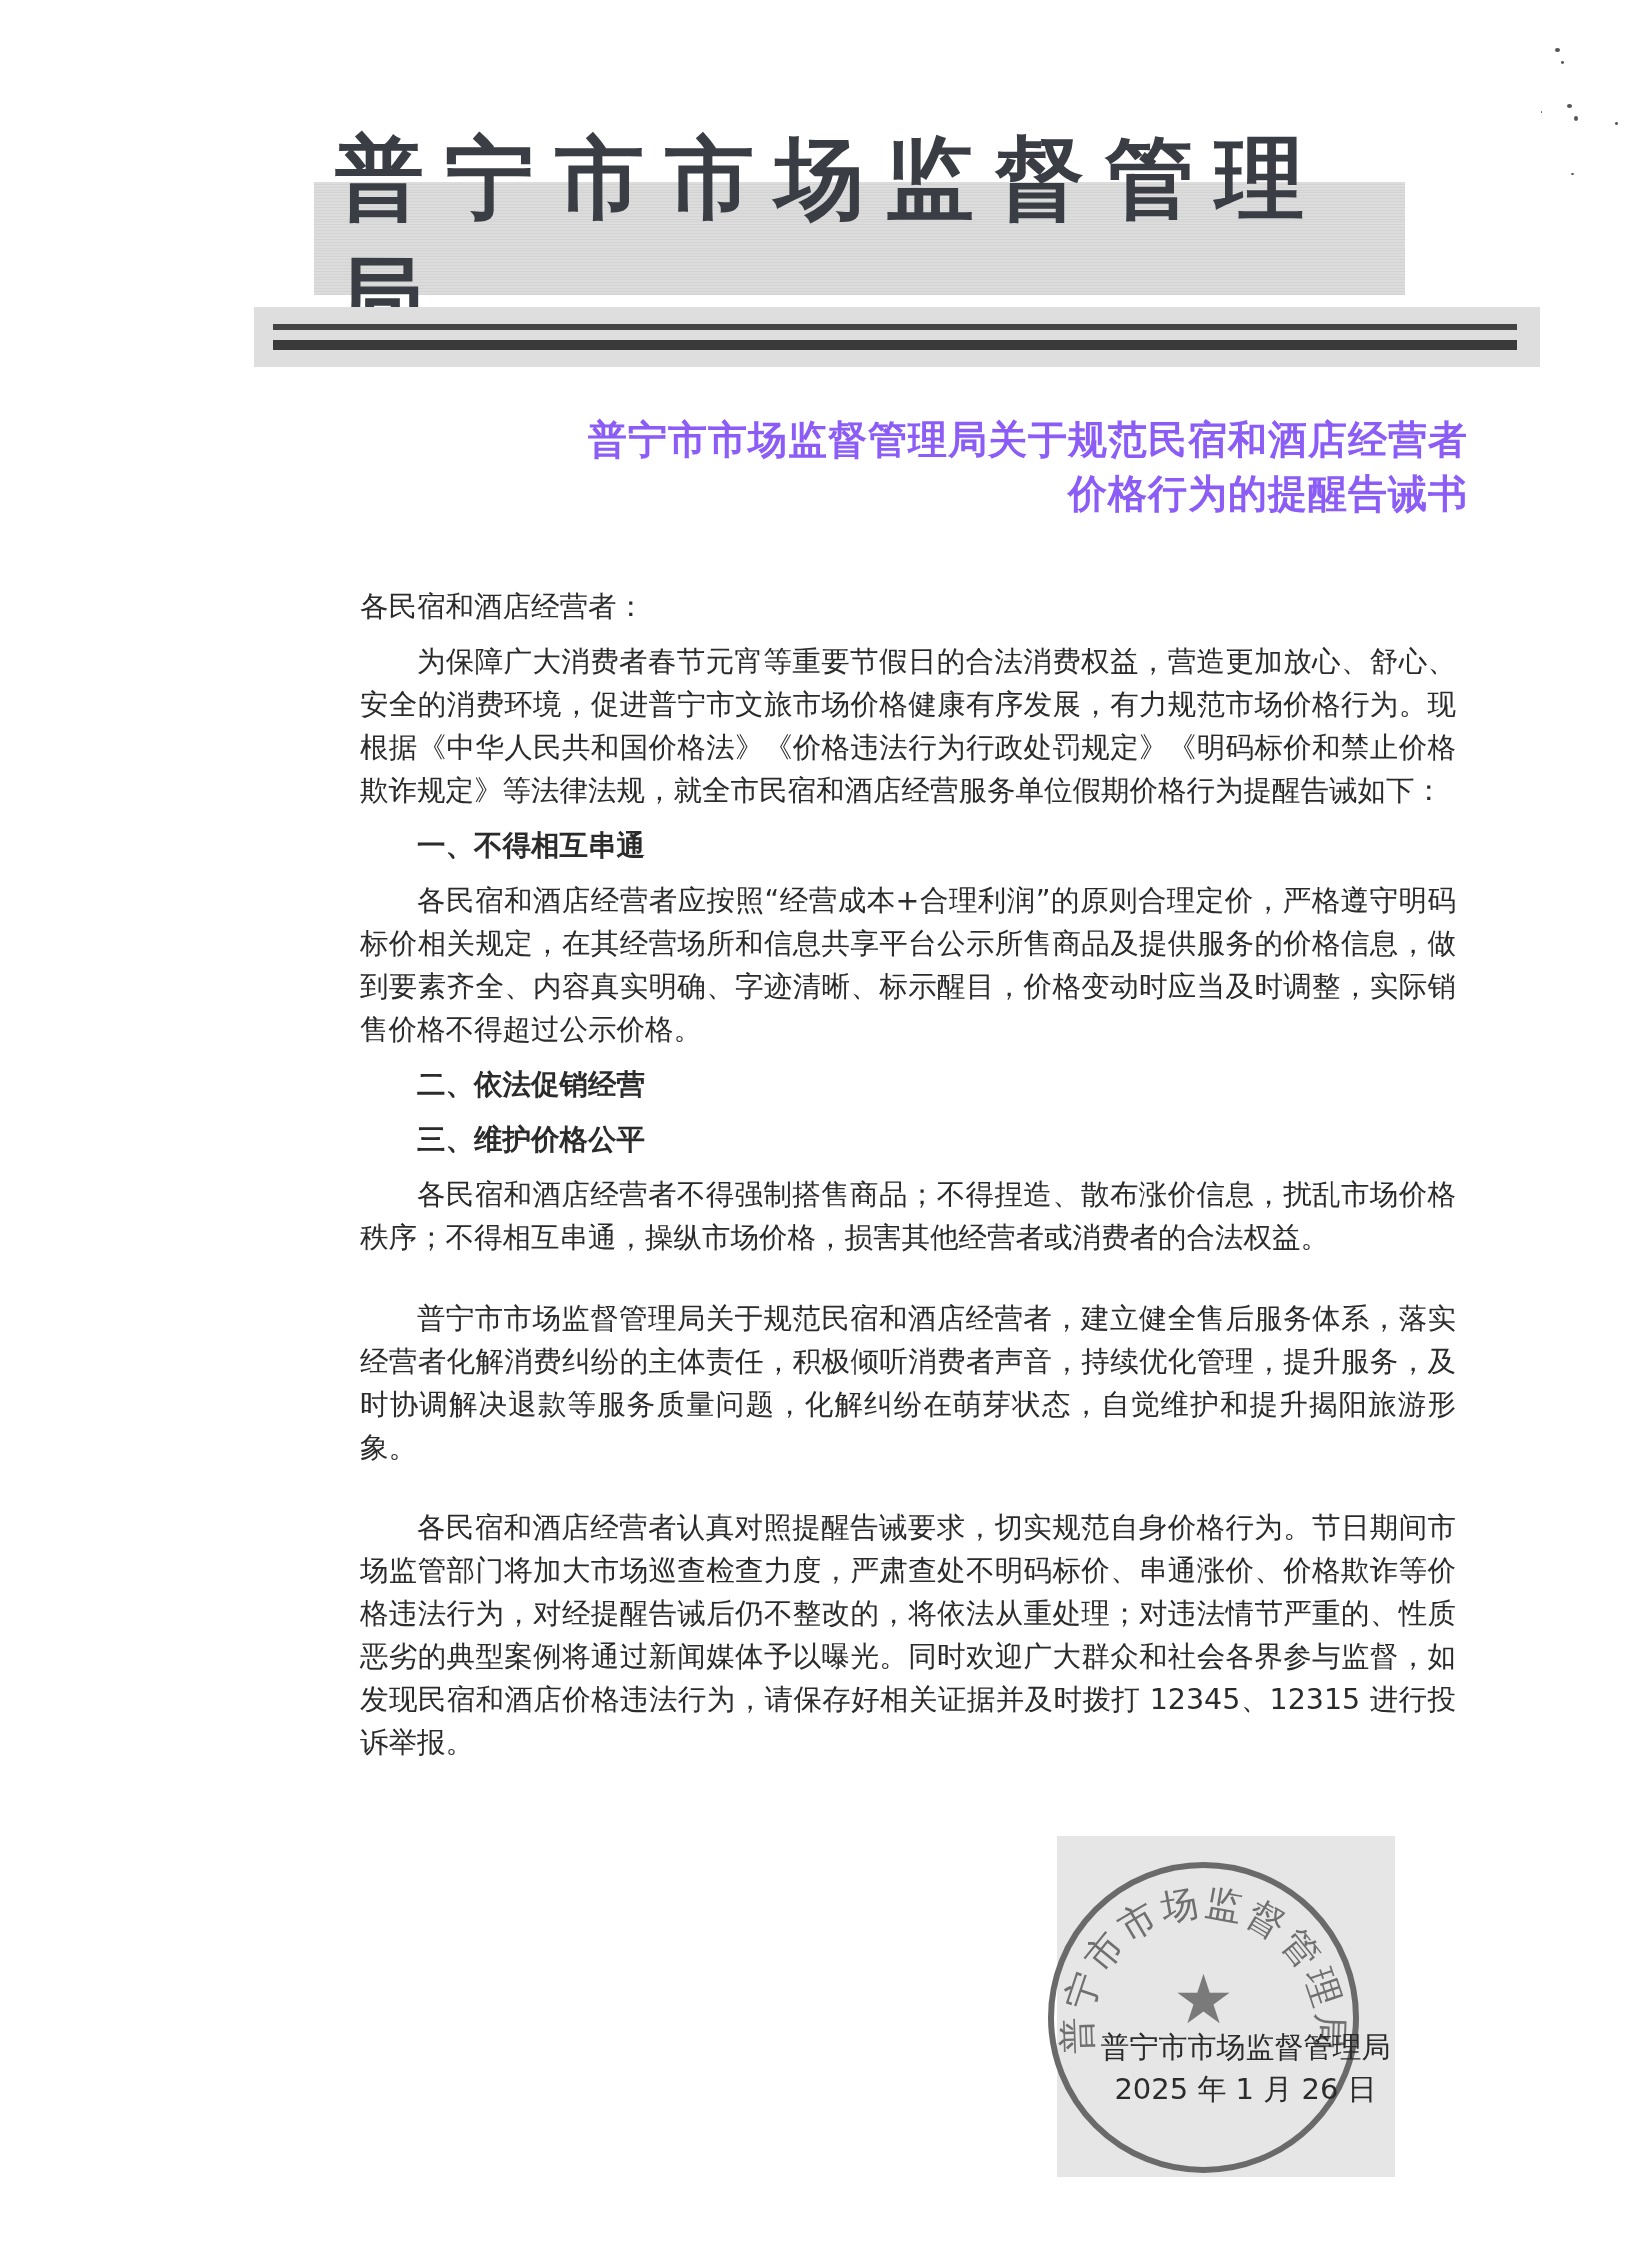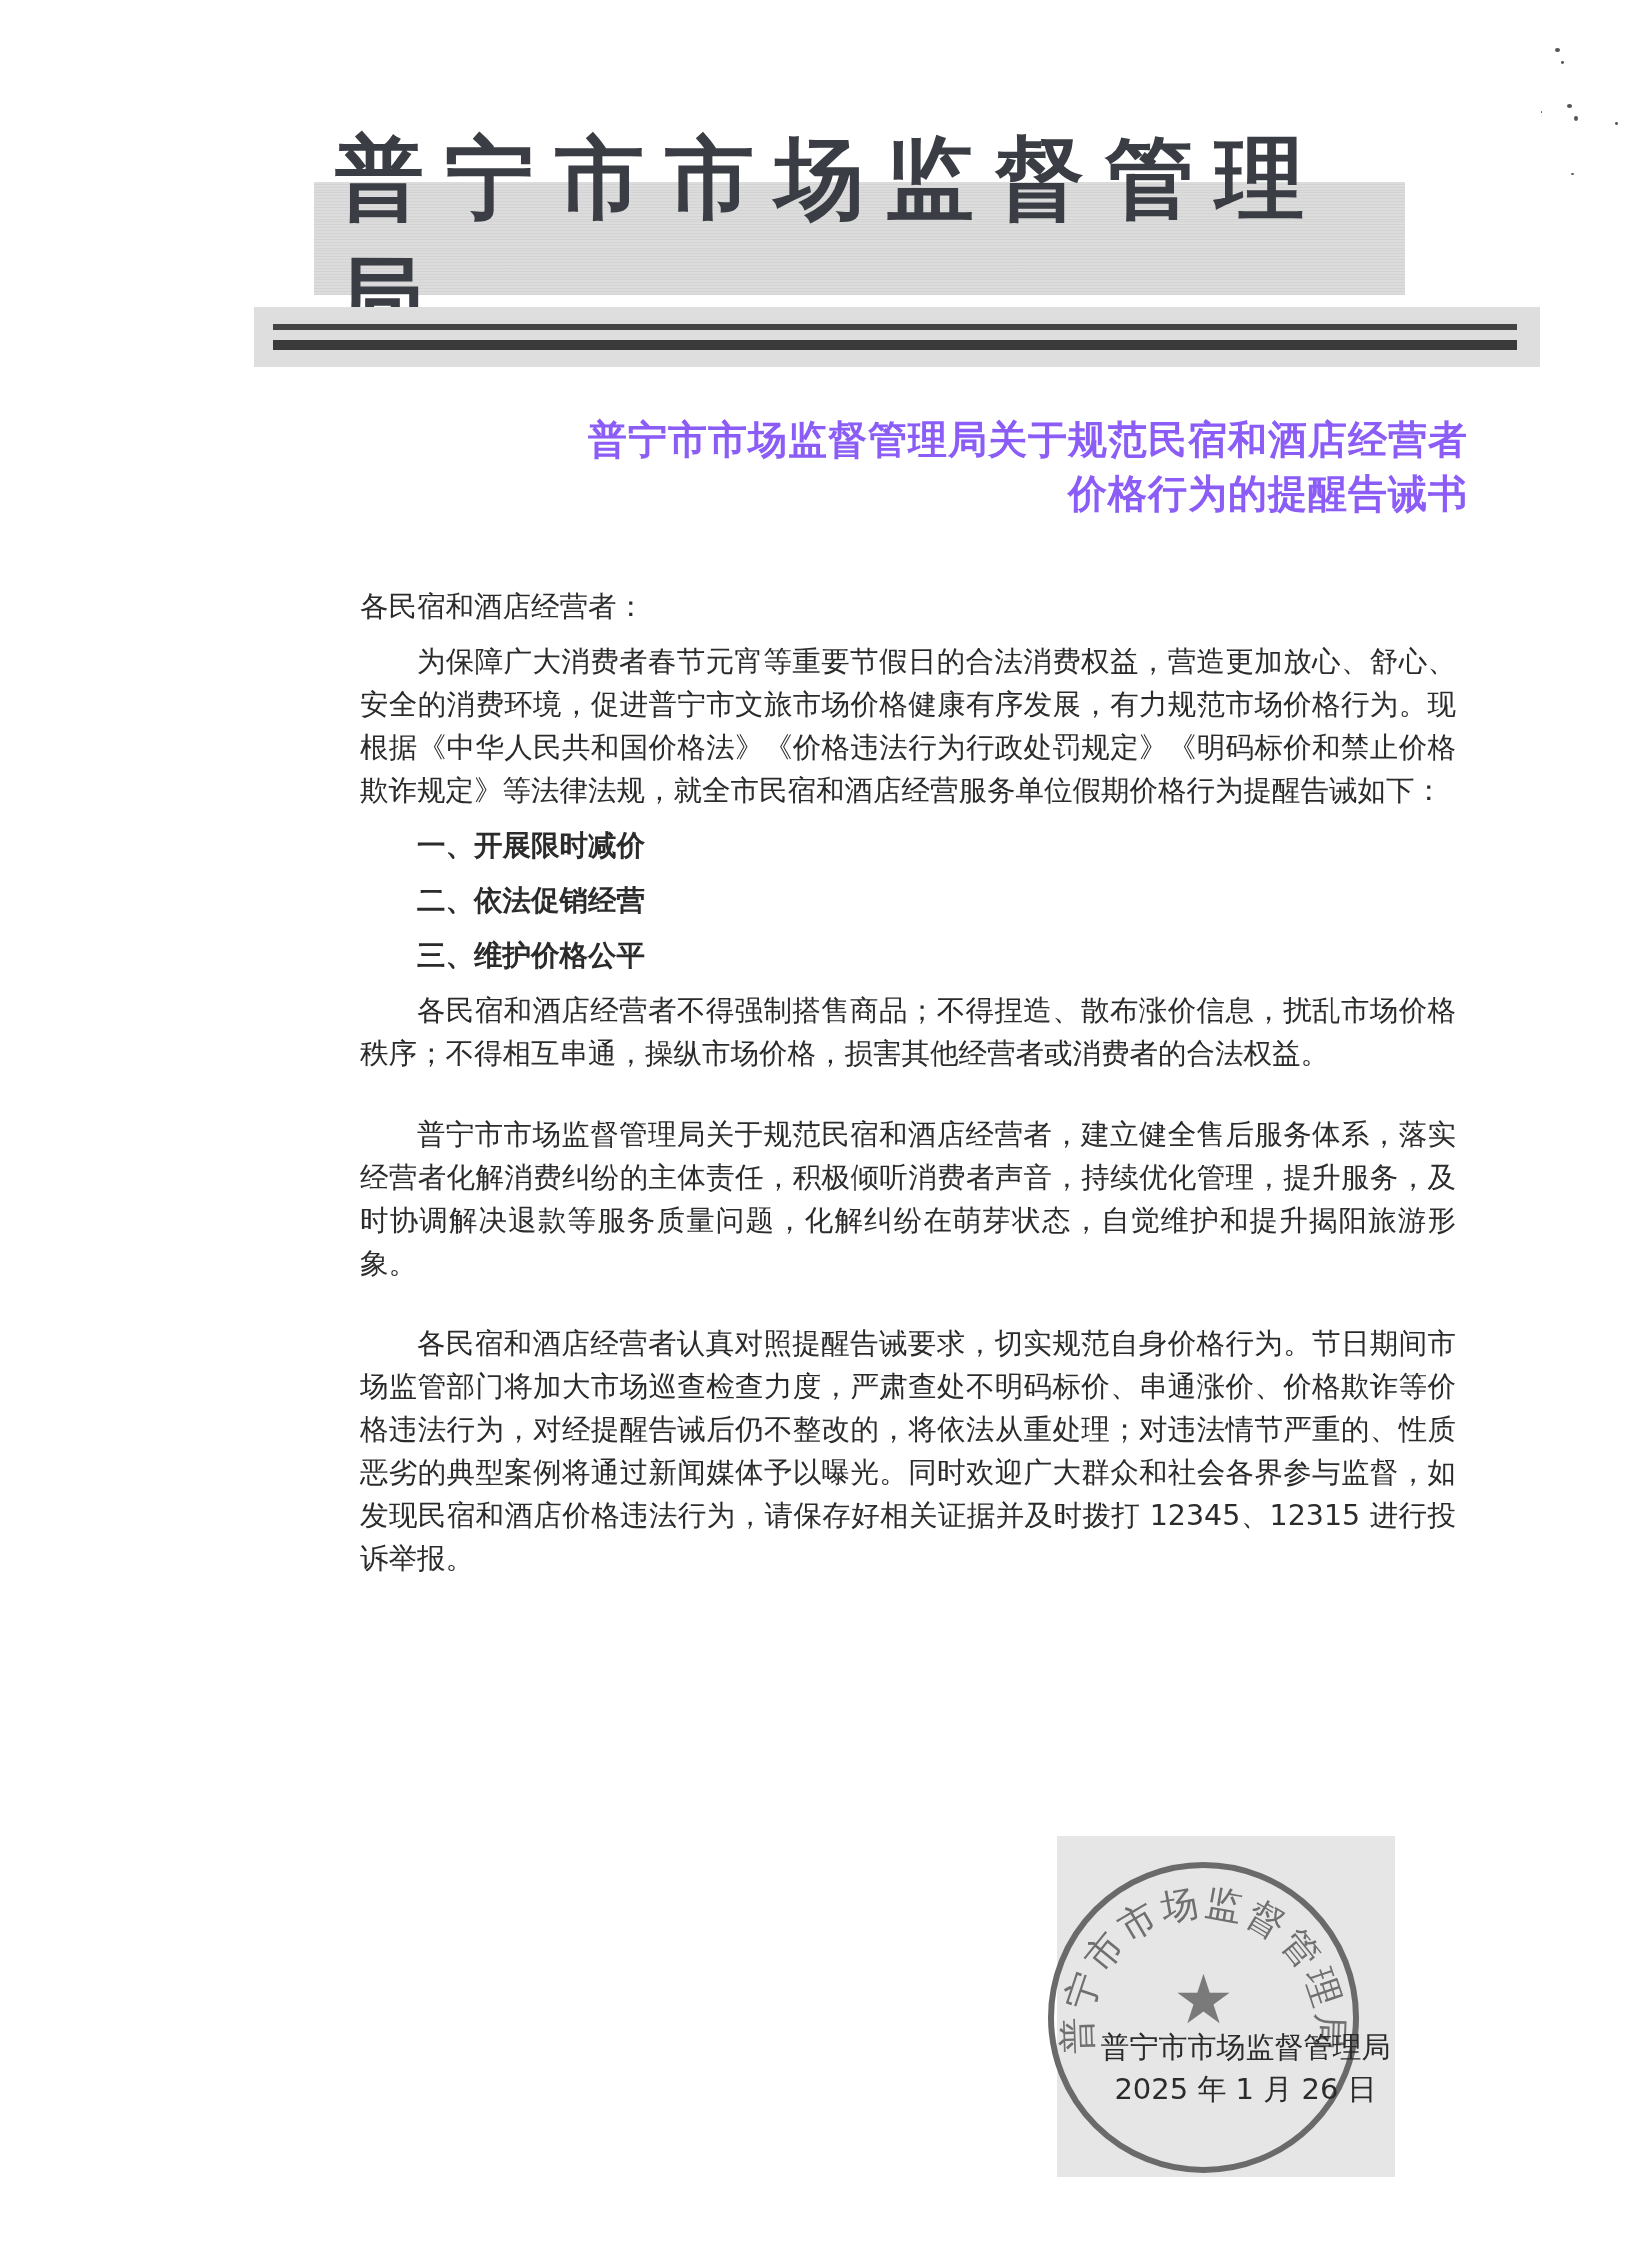--- a/index.html
+++ b/index.html
@@ -87,21 +87,22 @@
 
 <div class="doc-title">
   <div>普宁市市场监督管理局关于规范民宿和酒店经营者</div>
   <div>价格行为的提醒告诫书</div>
 </div>
 
 <div class="body-text">
   <p class="salutation">各民宿和酒店经营者：</p>
   <p class="para">为保障广大消费者春节元宵等重要节假日的合法消费权益，营造更加放心、舒心、安全的消费环境，促进普宁市文旅市场价格健康有序发展，有力规范市场价格行为。现根据《中华人民共和国价格法》《价格违法行为行政处罚规定》《明码标价和禁止价格欺诈规定》等法律法规，就全市民宿和酒店经营服务单位假期价格行为提醒告诫如下：</p>
 
-  <p class="heading">一、开展限时减价</p>
+  <p class="heading">一、不得相互串通</p>
+  <p class="para">各民宿和酒店经营者应按照“经营成本+合理利润”的原则合理定价，严格遵守明码标价相关规定，在其经营场所和信息共享平台公示所售商品及提供服务的价格信息，做到要素齐全、内容真实明确、字迹清晰、标示醒目，价格变动时应当及时调整，实际销售价格不得超过公示价格。</p>
 
   <p class="heading">二、依法促销经营</p>
 
   <p class="heading">三、维护价格公平</p>
   <p class="para">各民宿和酒店经营者不得强制搭售商品；不得捏造、散布涨价信息，扰乱市场价格秩序；不得相互串通，操纵市场价格，损害其他经营者或消费者的合法权益。</p>
 
   <div class="gap"></div>
   <p class="para">普宁市市场监督管理局关于规范民宿和酒店经营者，建立健全售后服务体系，落实经营者化解消费纠纷的主体责任，积极倾听消费者声音，持续优化管理，提升服务，及时协调解决退款等服务质量问题，化解纠纷在萌芽状态，自觉维护和提升揭阳旅游形象。</p>
 
   <div class="gap"></div>

